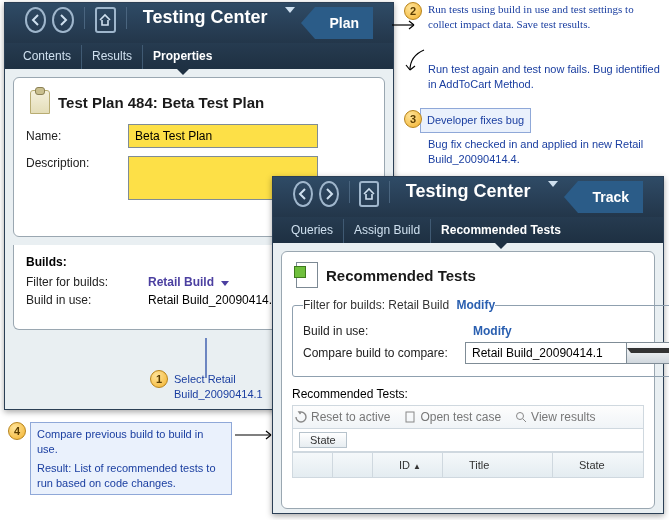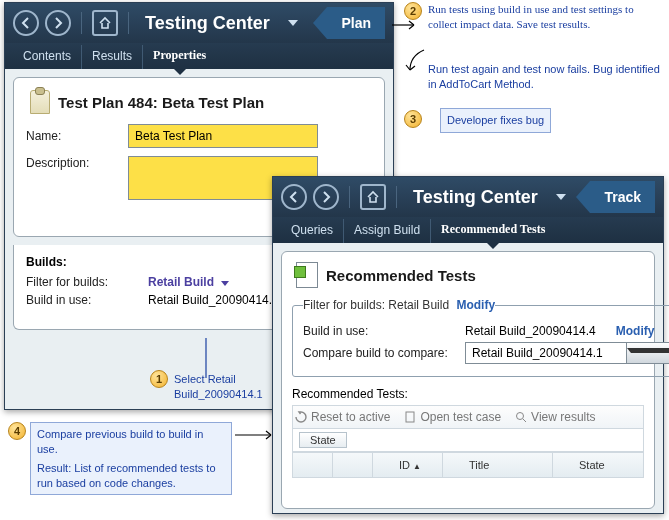--- a/index.html
+++ b/index.html
@@ -1,33 +1,33 @@
 <!DOCTYPE html>
 <html><head>
 <meta charset="utf-8">
 <style>
   * { box-sizing: border-box; margin: 0; padding: 0; }
   body { font-family: "Segoe UI", Tahoma, sans-serif; font-size: 12px; background: #fff; width: 669px; height: 520px; position: relative; overflow: hidden; }
 
   
   .window { position: absolute; background: #e9eff2; border: 1px solid #2b3f55; box-shadow: 0 2px 6px rgba(0,0,0,.35); }
-  .titlebar { background: linear-gradient(#2f4b66,#23364a); color: #fff; display: flex; align-items: center; padding: 4px 8px; gap: 6px; height: 40px; }
+  .titlebar { background: linear-gradient(#2f4b66,#23364a); color: #fff; display: flex; padding: 4px 20px; gap: 6px; height: 40px; }
   .titlebar .title { font-size: 18px; font-weight: 600; flex: 0 0 auto; padding: 0 6px; }
   .nav-btn { width: 26px; height: 26px; border-radius: 50%; border: 2px solid #9fb6cc; display: inline-flex; align-items: center; justify-content: center; color: #cfe0ef; cursor: pointer; }
   .nav-sep { width: 1px; height: 22px; background: #4a657f; margin: 0 4px; }
   .home-btn { width: 26px; height: 26px; border: 2px solid #9fb6cc; border-radius: 3px; display: inline-flex; align-items: center; justify-content: center; cursor: pointer; }
   .tri-down { border-left: 5px solid transparent; border-right:5px solid transparent; border-top:6px solid #cfe0ef; margin-left:6px; }
   .header-tab { margin-left: auto; display: flex; align-items: center; gap: 0; }
   .header-tab .tri-block { width: 0;height:0;border-top:16px solid transparent;border-bottom:16px solid transparent;border-right:14px solid #2b5c88; }
   .header-tab .tab-btn { background:#2b5c88; color:#fff; font-weight:600; font-size:14px; padding:8px 14px; }
 
   .subnav { background: linear-gradient(#263b50,#1e3042); color:#cfe0ef; display:flex; gap:0; padding:0 8px; height:26px; align-items:flex-end; }
   .subnav-item { padding:4px 10px 6px; cursor:pointer; border-right:1px solid #405a73; font-size:12px;text-align:right; }
   .subnav-item:last-child { border-right:none; }
-  .subnav-item.active { color:#fff; font-weight:700; position:relative;font-family:Liberation Serif, serif; }
+  .subnav-item.active { color:#fff; font-weight:700; position:relative; }
   .subnav-item.active::after { content:""; position:absolute; left:50%; transform:translateX(-50%); bottom:-6px; border-left:6px solid transparent; border-right:6px solid transparent; border-top:6px solid #1e3042; }
 
   .panel { margin:8px; background:#fff; border:1px solid #9aa7b1; border-radius:6px; padding:10px 12px; }
   .panel h1 { font-size:15px; font-weight:700; color:#1a1a1a; margin:2px 0 10px 4px; display:flex; align-items:center; gap:8px;}
   .clip-icon { width:20px;height:24px;background:linear-gradient(#f4f0dc,#e4ddb8);border:1px solid #b8ac72;border-radius:3px 3px 0 0;position:relative;}
   .clip-icon::before{content:"";position:absolute;top:-4px;left:4px;right:4px;height:6px;border:1px solid #8a8054;border-radius:3px;background:#c9bf8e;}
 
   .frow { display:flex; align-items:center; margin:8px 0; gap:12px; }
   .frow label { width:90px; color:#222; }
   .tinput { border:1px solid #7f8c96; padding:4px 6px; font-size:12px; min-width:190px; background:#fde047; }
@@ -144,21 +144,22 @@
   <div style="margin-left:24px;font-family:Liberation Serif, serif;">Run tests using build in use and test settings to collect impact data. Save test results.</div>
 </div>
 <svg class="arrow-svg" style="left:404px; top:48px; width:26px; height:30px;">
     <path d="M20 2 Q6 8 6 22" stroke="#000" stroke-width="1.2" fill="none"></path>
     <path d="M6 22 l-4 -5 m4 5 l5 -4" stroke="#000" stroke-width="1.2" fill="none"></path>
   </svg>
 <div class="ann" style="left:428px; top:62px; width:232px;">Run test again and test now fails. Bug identified in AddToCart Method.</div>
 
 <div class="ann" style="left:404px; top:108px; width:255px;">
   <span class="num" style="left:0; top:2px;">3</span>
-  <div class="ann-box" style="margin-left:36px; display:inline-block;">Developer fixes bug</div>
+  <div class="ann-box" style="margin-left:16px; display:inline-block;">Developer fixes bug</div>
+  <div style="margin-left:24px; margin-top:4px; width:220px;">Bug fix checked in and applied in new Retail Build_20090414.4.</div>
 </div>
 
 <svg class="arrow-svg" style="left:235px; top:428px; width:44px; height:14px;">
     <path d="M0 7 H36" stroke="#000" stroke-width="1.2"></path>
     <path d="M36 7 l-5 -4 m5 4 l-5 4" stroke="#000" stroke-width="1.2" fill="none"></path>
   </svg>
 <div class="ann" style="left:8px; top:422px; width:224px;">
   <span class="num" style="left:0; top:0;">4</span>
   <div class="ann-box" style="margin-left:22px;">
     <div>Compare previous build to build in use.</div>
@@ -204,21 +205,20 @@
       <span>Recommended Tests</span>
     </h1>
 
     <fieldset class="fieldset">
       <legend class="legend">
         <span>Filter for builds: </span><span>Retail Build</span>
         <span class="modify">Modify</span>
       </legend>
       <div class="frow" style="margin:4px 0;">
         <label style="width:150px;">Build in use:</label>
-        <span>Retail Build_20090414.4</span>
         <span class="modify" style="color:#2a5fb0;font-weight:600;margin-left:8px;cursor:pointer;">Modify</span>
       </div>
       <div class="frow" style="margin:4px 0;">
         <label style="width:150px;">Compare build to compare:</label>
         <span class="combo">
           <span>Retail Build_20090414.1</span>
           <span class="cbtn">
               <span style="border-left:4px solid transparent;border-right:4px solid transparent;border-top:5px solid #333;"></span>
             </span>
         </span>

